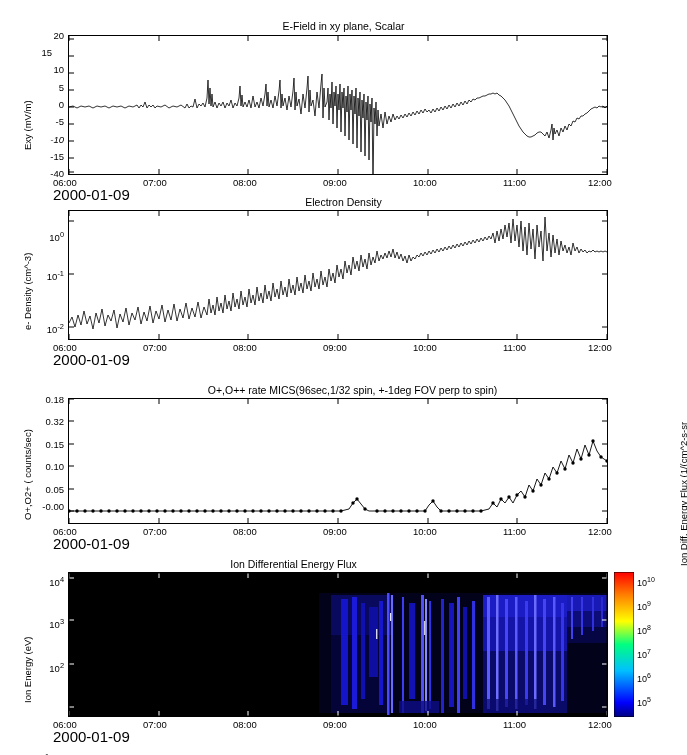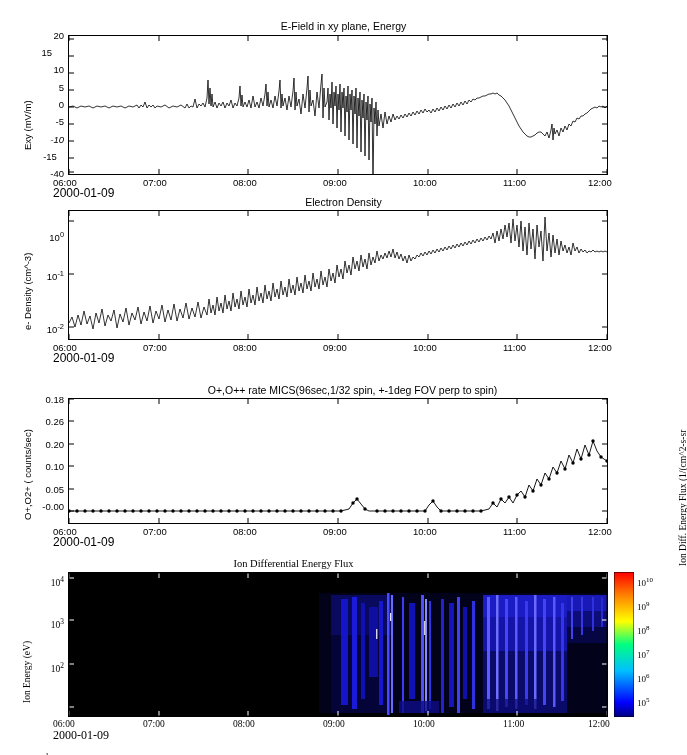--- a/index.html
+++ b/index.html
@@ -4,43 +4,43 @@
 <style>
   html,body{margin:0;padding:0;background:#ffffff;}
   body{width:687px;height:755px;font-family:"Liberation Sans",sans-serif;color:#000;}
   .page{position:relative;width:687px;height:755px;overflow:hidden;}
   .panel{position:absolute;}
   .plot-title{position:absolute;width:100%;text-align:center;font-size:10.5px;color:#000;}
   .frame{position:absolute;border:1px solid #000;box-sizing:border-box;background:#fff;}
   .ylabel{position:absolute;font-size:9.5px;transform:rotate(-90deg);transform-origin:left top;white-space:nowrap;}
   .ytick{position:absolute;font-size:9.5px;text-align:right;white-space:nowrap;}
   .xtick{position:absolute;font-size:9.5px;white-space:nowrap;}
-  .datelabel{position:absolute;font-size:12px;white-space:nowrap;}
+  .datelabel{position:absolute;font-size:15px;white-space:nowrap;}
   svg{display:block;}
   .cbar-label{position:absolute;font-size:9.5px;transform:rotate(-90deg);transform-origin:left top;white-space:nowrap;}
   .cbtick{position:absolute;font-size:9px;white-space:nowrap;}
 </style>
 </head>
 <body>
 
 <div class="page">
 
   <div class="panel" style="left:0;top:0;width:687px;height:195px;">
-    <div class="plot-title" style="left:0;top:20px;">E-Field in xy plane, Energy</div>
+    <div class="plot-title" style="left:0;top:20px;">E-Field in xy plane, Scalar</div>
     <div class="frame" style="left:68px;top:35px;width:540px;height:140px;"></div>
     <div class="ylabel" style="left:22px;top:150px;">Exy (mV/m)</div>
 
     <div class="ytick" style="left:36px;top:30px;width:28px;">20</div>
     <div class="ytick" style="left:24px;top:47px;width:28px;">15</div>
     <div class="ytick" style="left:36px;top:64px;width:28px;">10</div>
     <div class="ytick" style="left:36px;top:82px;width:28px;">5</div>
     <div class="ytick" style="left:36px;top:99px;width:28px;">0</div>
     <div class="ytick" style="left:36px;top:116px;width:28px;">-5</div>
     <div class="ytick" style="left:36px;top:134px;width:28px;font-style:italic;">-10</div>
-    <div class="ytick" style="left:36px;top:151px;width:28px;text-align:center;">-15</div>
+    <div class="ytick" style="left:36px;top:151px;width:28px;">-15</div>
     <div class="ytick" style="left:36px;top:168px;width:28px;">-40</div>
 
     <div class="xtick" style="left:53px;top:177px;">06:00</div>
     <div class="xtick" style="left:143px;top:177px;">07:00</div>
     <div class="xtick" style="left:233px;top:177px;">08:00</div>
     <div class="xtick" style="left:323px;top:177px;">09:00</div>
     <div class="xtick" style="left:413px;top:177px;">10:00</div>
     <div class="xtick" style="left:503px;top:177px;">11:00</div>
     <div class="xtick" style="left:588px;top:177px;">12:00</div>
     <div class="datelabel" style="left:53px;top:186px;">2000-01-09</div>
@@ -119,22 +119,22 @@
 524,39 526,41 528,40 530,41 532,40 534,41 536,40 538,41"></polyline>
     </svg>
   </div>
 
   <div class="panel" style="left:0;top:378px;width:687px;height:185px;">
     <div class="plot-title" style="left:0;top:6px;margin-left:9px;">O+,O++ rate MICS(96sec,1/32 spin, +-1deg FOV perp to spin)</div>
     <div class="frame" style="left:68px;top:20px;width:540px;height:126px;"></div>
     <div class="ylabel" style="left:22px;top:142px;">O+,O2+ ( counts/sec)</div>
 
     <div class="ytick" style="left:28px;top:16px;width:36px;">0.18</div>
-    <div class="ytick" style="left:28px;top:38px;width:36px;">0.26</div>
-    <div class="ytick" style="left:28px;top:61px;width:36px;">0.20</div>
+    <div class="ytick" style="left:28px;top:38px;width:36px;">0.32</div>
+    <div class="ytick" style="left:28px;top:61px;width:36px;">0.15</div>
     <div class="ytick" style="left:28px;top:83px;width:36px;">0.10</div>
     <div class="ytick" style="left:28px;top:106px;width:36px;">0.05</div>
     <div class="ytick" style="left:24px;top:123px;width:40px;">-0.00</div>
 
     <div class="xtick" style="left:53px;top:148px;">06:00</div>
     <div class="xtick" style="left:143px;top:148px;">07:00</div>
     <div class="xtick" style="left:233px;top:148px;">08:00</div>
     <div class="xtick" style="left:323px;top:148px;">09:00</div>
     <div class="xtick" style="left:413px;top:148px;">10:00</div>
     <div class="xtick" style="left:503px;top:148px;">11:00</div>
@@ -221,21 +221,21 @@
           <circle cx="504" cy="64" r="1.7"></circle>
         <circle cx="512" cy="60" r="1.7"></circle>
           <circle cx="520" cy="56" r="1.7"></circle>
           <circle cx="524" cy="42" r="1.7"></circle>
         <circle cx="532" cy="58" r="1.7"></circle>
           <circle cx="538" cy="62" r="1.7"></circle>
       </g>
     </svg>
   </div>
 
-  <div class="panel" style="left:0;top:558px;width:587px;height:197px;font-family:Liberation Serif, serif;">
+  <div class="panel" style="left:0;top:558px;width:587px;height:197px;">
     <div class="plot-title" style="left:0;top:0px;">Ion Differential Energy Flux</div>
     <div class="frame" style="left:68px;top:14px;width:540px;height:145px;"></div>
     <div class="ylabel" style="left:22px;top:145px;">Ion Energy (eV)</div>
 
     <div class="ytick" style="left:28px;top:17px;width:36px;">10<span style="font-size:0.78em;vertical-align:super;">4</span></div>
     <div class="ytick" style="left:28px;top:59px;width:36px;">10<span style="font-size:0.78em;vertical-align:super;">3</span></div>
     <div class="ytick" style="left:28px;top:103px;width:36px;">10<span style="font-size:0.78em;vertical-align:super;">2</span></div>
     <div class="ytick" style="left:13px;top:146px;width:36px;margin-top:48px;">10<span style="font-size:0.78em;vertical-align:super;">1</span></div>
 
     <div class="xtick" style="left:53px;top:161px;">06:00</div>

